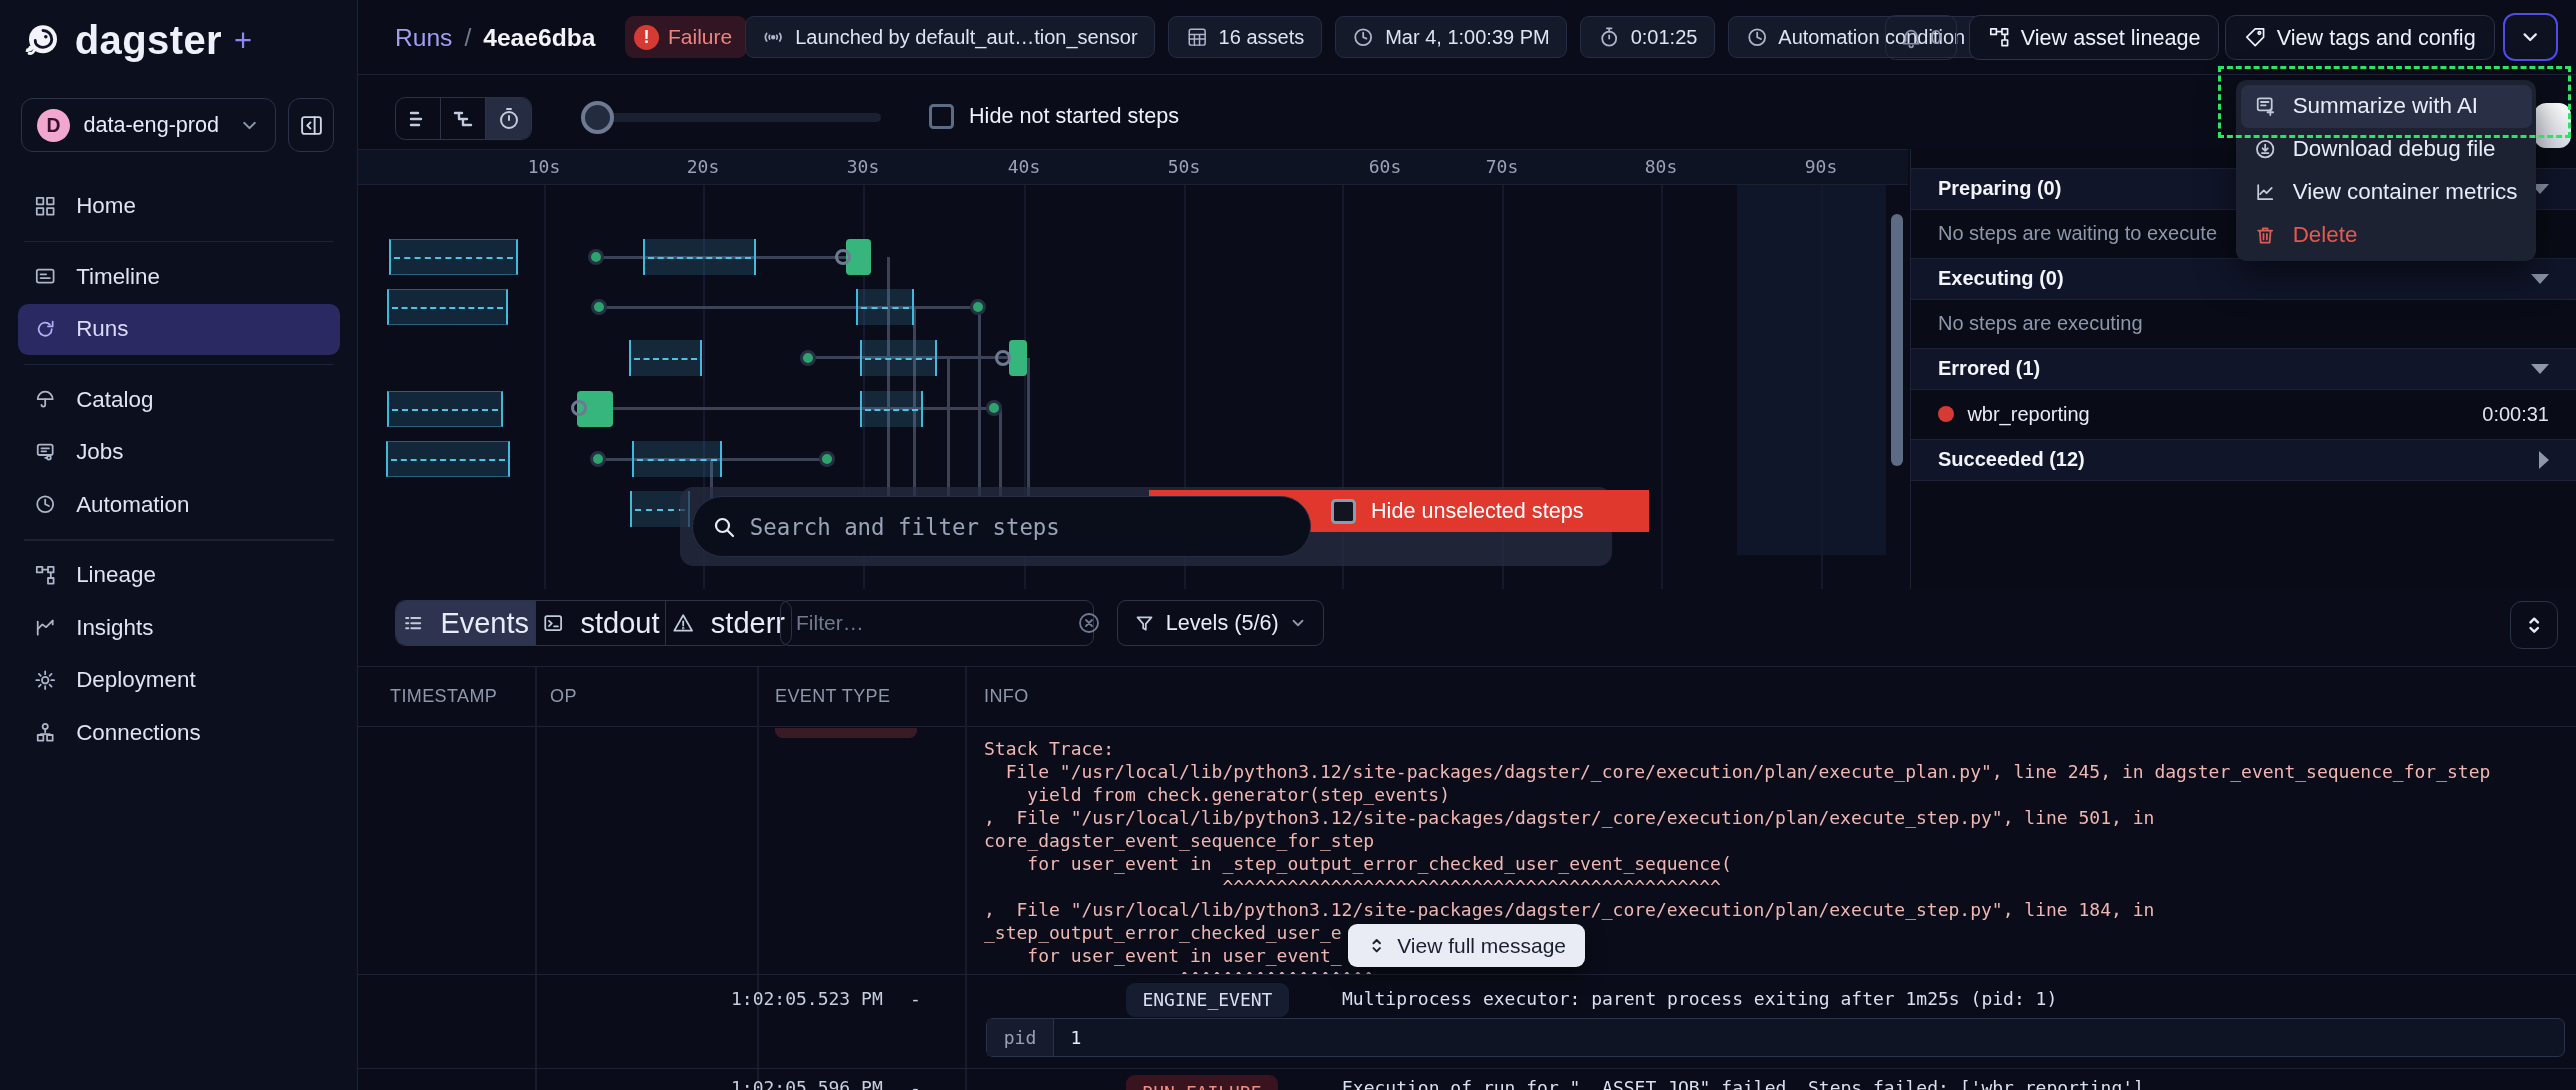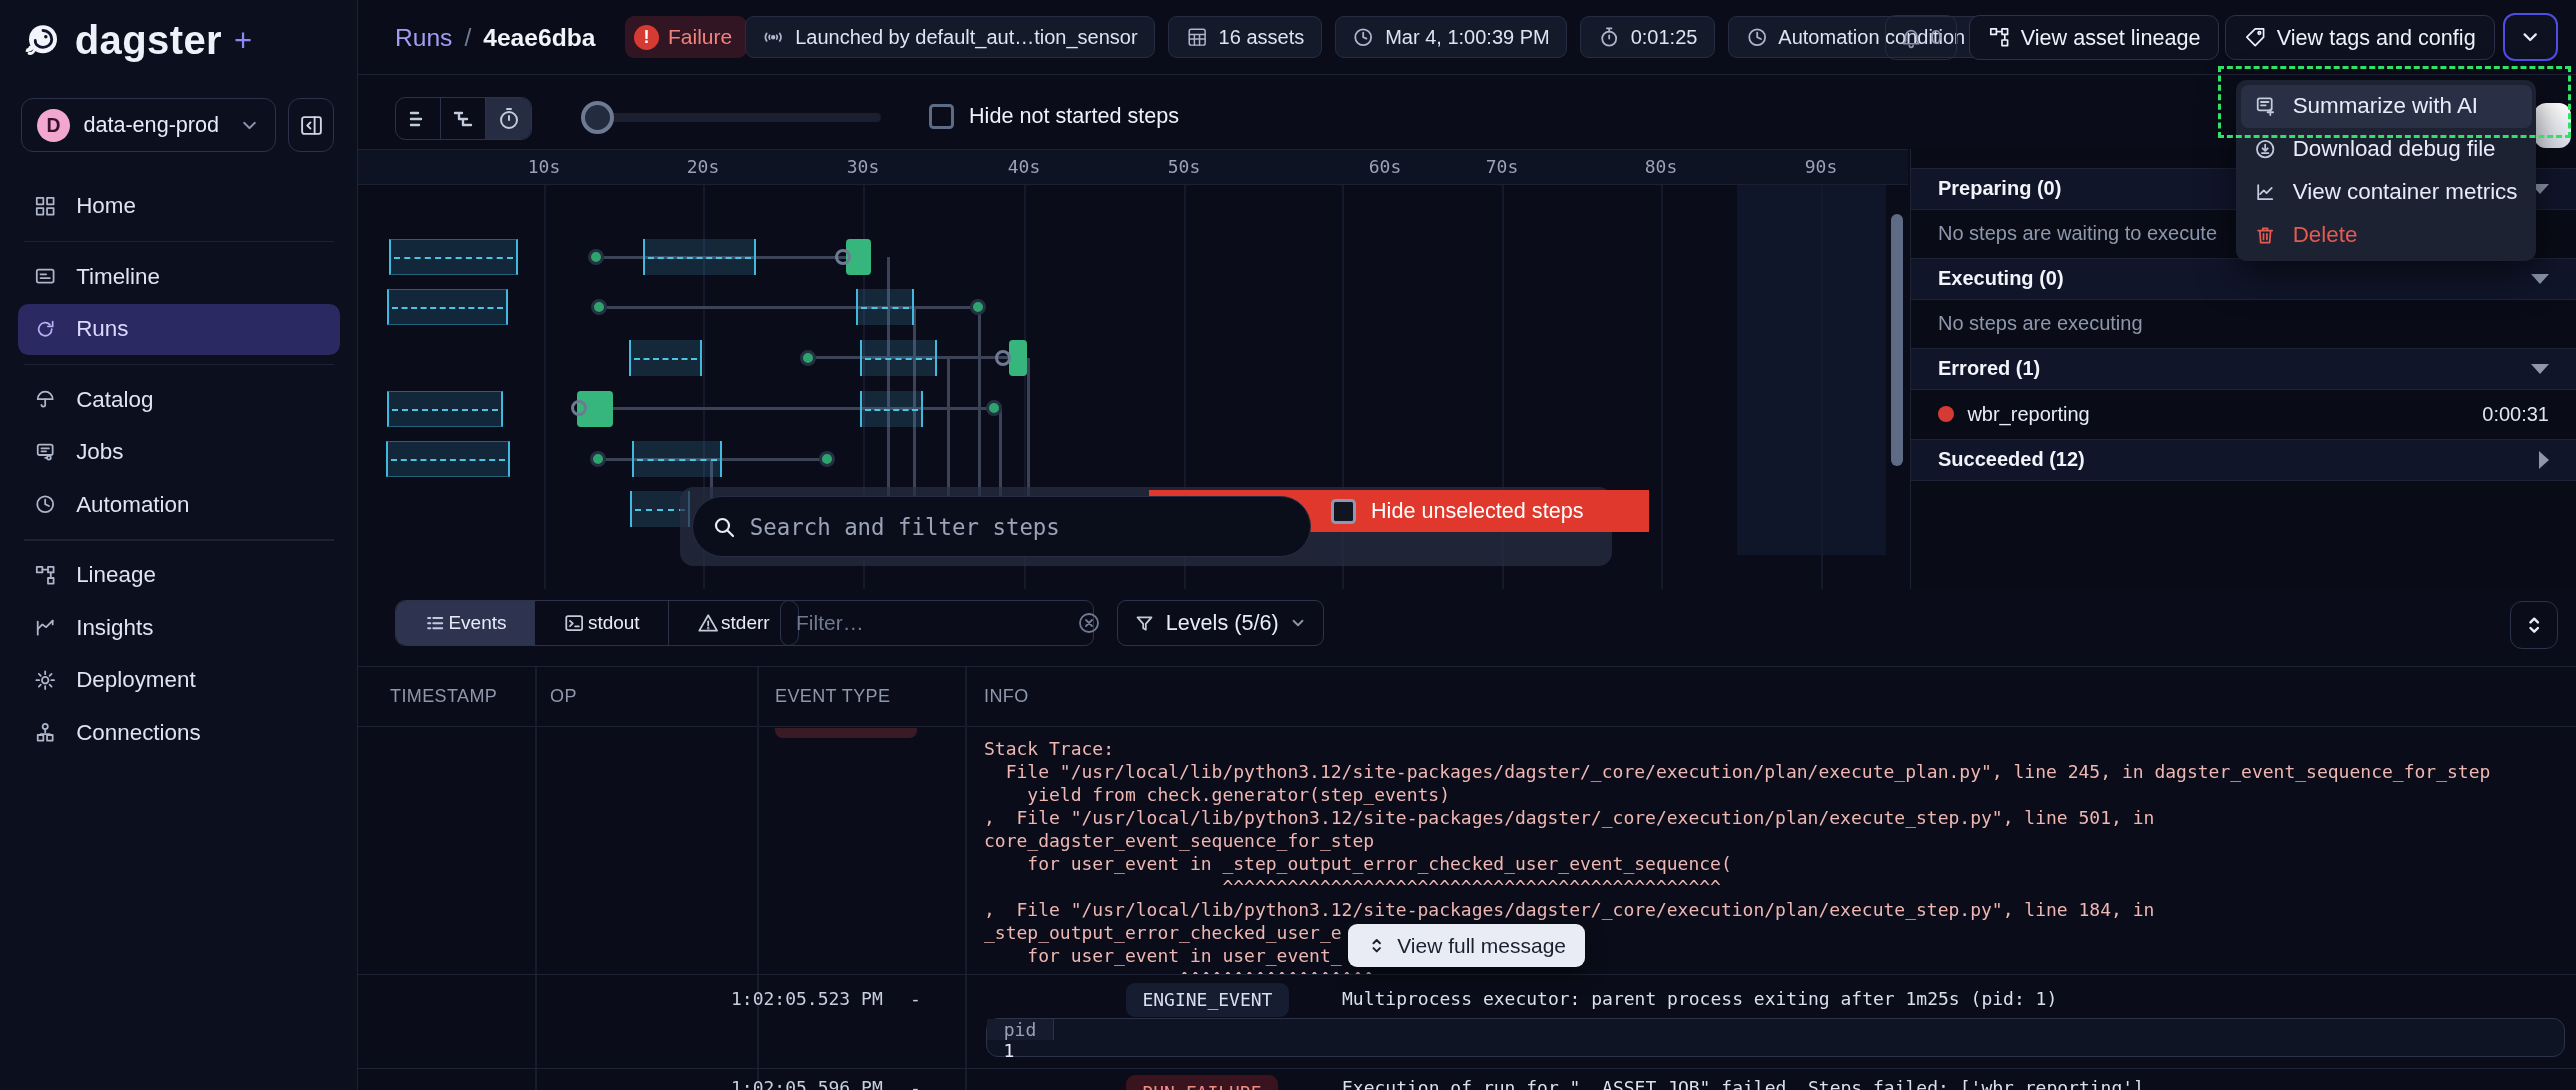--- a/index.html
+++ b/index.html
@@ -97,21 +97,21 @@
   .tri-d { width:0; height:0; border-left:9px solid transparent; border-right:9px solid transparent; border-top:10.4px solid #8e97ac; }
   .tri-r { width:0; height:0; border-top:9px solid transparent; border-bottom:9px solid transparent; border-left:10.4px solid #8e97ac; }
   .sp-empty { height:48px; display:flex; align-items:center; padding:0 27px; font-size:20px; color:#8e97ac; }
   .sp-row { height:49px; display:flex; align-items:center; gap:13px; padding:0 27px; font-size:20px; color:#e8ecf8; cursor:pointer; }
   .sp-row .dur { margin-left:auto; color:#dfe4f2; }
   .err-dot { width:16.4px; height:16.4px; border-radius:50%; background:#d63b33; }
 
   
   #events-toolbar { left:358px; top:589px; width:2218px; height:78px; border-bottom:1.5px solid #1d2335; }
   #tabs-group { left:395px; top:600px; height:46px; display:flex; border:1.5px solid #2c3349; border-radius:10.4px; overflow:hidden; }
-  .tab { display:flex; align-items:center; gap:2px; padding:0 28px; font-size:19px; color:#e8ecf8; border-right:1.5px solid #2c3349; cursor:pointer; }
+  .tab { display:flex; align-items:center; gap:16px; padding:0 6px; font-size:29px; color:#e8ecf8; border-right:1.5px solid #2c3349; cursor:pointer; }
   .tab:last-child { border-right:none; }
   .tab.active { background:#2e3450; }
   .tab .ic { color:#c3cadb; }
   #filter-box { left:780px; top:600px; width:314px; height:46px; border:1.5px solid #2c3349; border-radius:9px; display:flex; align-items:center; padding:12px 15px; gap:10.4px; }
   #filter-box input { flex:1; background:transparent; border:none; outline:none; color:#e8ecf8; font-size:21px; }
   #filter-box input::placeholder { color:#717a90; }
   #filter-clear { color:#717a90; cursor:pointer; }
   #levels-btn { left:1117px; top:600px; height:46px; border:1.5px solid #2c3349; border-radius:9px; display:flex; align-items:center; gap:10.4px; padding:0 16.4px; font-size:21.6px; color:#e8ecf8; cursor:pointer; }
   #expand-btn { left:2510px; top:601px; width:48px; height:48px; border:1.5px solid #2c3349; border-radius:12px; display:flex; align-items:center; justify-content:center; color:#e8ecf8; cursor:pointer; }
   #thead { left:358px; top:667px; width:2218px; height:60px; border-bottom:1.5px solid #1d2335; }
@@ -121,21 +121,21 @@
   #stack-block { left:984px; top:736px; width:1580px; }
   .stk { font-family:"DejaVu Sans Mono", monospace; font-size:18px; line-height:23px; color:#efb6b2; white-space:pre; }
   #row1 { left:358px; top:727px; width:2218px; height:248px; border-bottom:1.5px solid #1d2335; overflow:hidden; }
   #vfm-btn { left:1348px; top:924px; height:43px; background:#e9ecf4; color:#1a2030; border-radius:9px; display:flex; align-items:center; gap:10.4px; padding:0 19.4px; font-size:21px; box-shadow:0 7.5px 19.4px rgba(0,0,0,.5); cursor:pointer; z-index:5; }
   .ts { position:absolute; left:373px; font-family:"DejaVu Sans Mono", monospace; font-size:18px; color:#c7cede; }
   .opv { position:absolute; left:552px; font-family:"DejaVu Sans Mono", monospace; font-size:18px; color:#c7cede; }
   .ev-badge { position:absolute; left:768px; height:34px; border-radius:9px; background:#171d30; color:#d9dfee; font-family:"DejaVu Sans Mono", monospace; font-size:18px; display:flex; align-items:center; padding:0 16.4px; }
   .ev-badge.fail { background:#39141f; color:#ef8c84; }
   .info-txt { position:absolute; left:984px; font-family:"DejaVu Sans Mono", monospace; font-size:18px; color:#d9dfee; white-space:pre; }
   #row2 { left:358px; top:975px; width:2218px; height:94px; border-bottom:1.5px solid #1d2335; }
-  #meta-box { position:absolute; left:628px; top:43px; width:1579px; height:39px; border:1.5px solid #2c3349; border-radius:12px; background:#0f1424; display:flex;flex-direction:column; }
+  #meta-box { position:absolute; left:628px; top:43px; width:1579px; height:39px; border:1.5px solid #2c3349; border-radius:7px; background:#0f1424; display:flex; }
   #meta-key { width:67px; background:#161c2e; border-right:1.5px solid #2c3349; color:#98a1b5; font-family:"DejaVu Sans Mono", monospace; font-size:18px; display:flex; align-items:center; justify-content:center; }
   #meta-val { color:#e6ebf6; font-family:"DejaVu Sans Mono", monospace; font-size:18px; display:flex; align-items:center; padding-left:16.4px; }
   #row3 { left:358px; top:1069px; width:2218px; height:21.6px; overflow:hidden; }
 </style>
 </head>
 <body>
 
 <div id="app">
 
   <div id="sidebar" class="abs">

